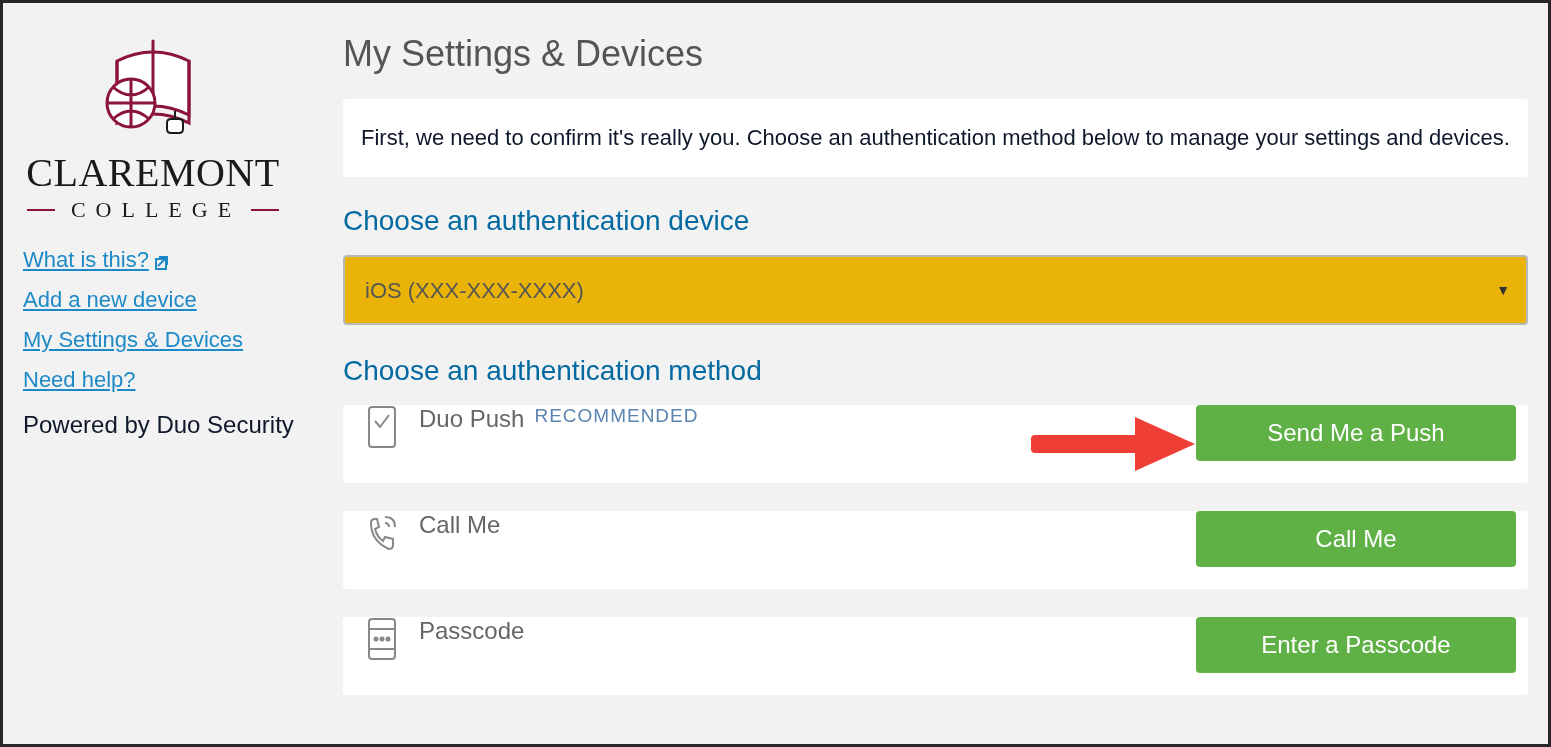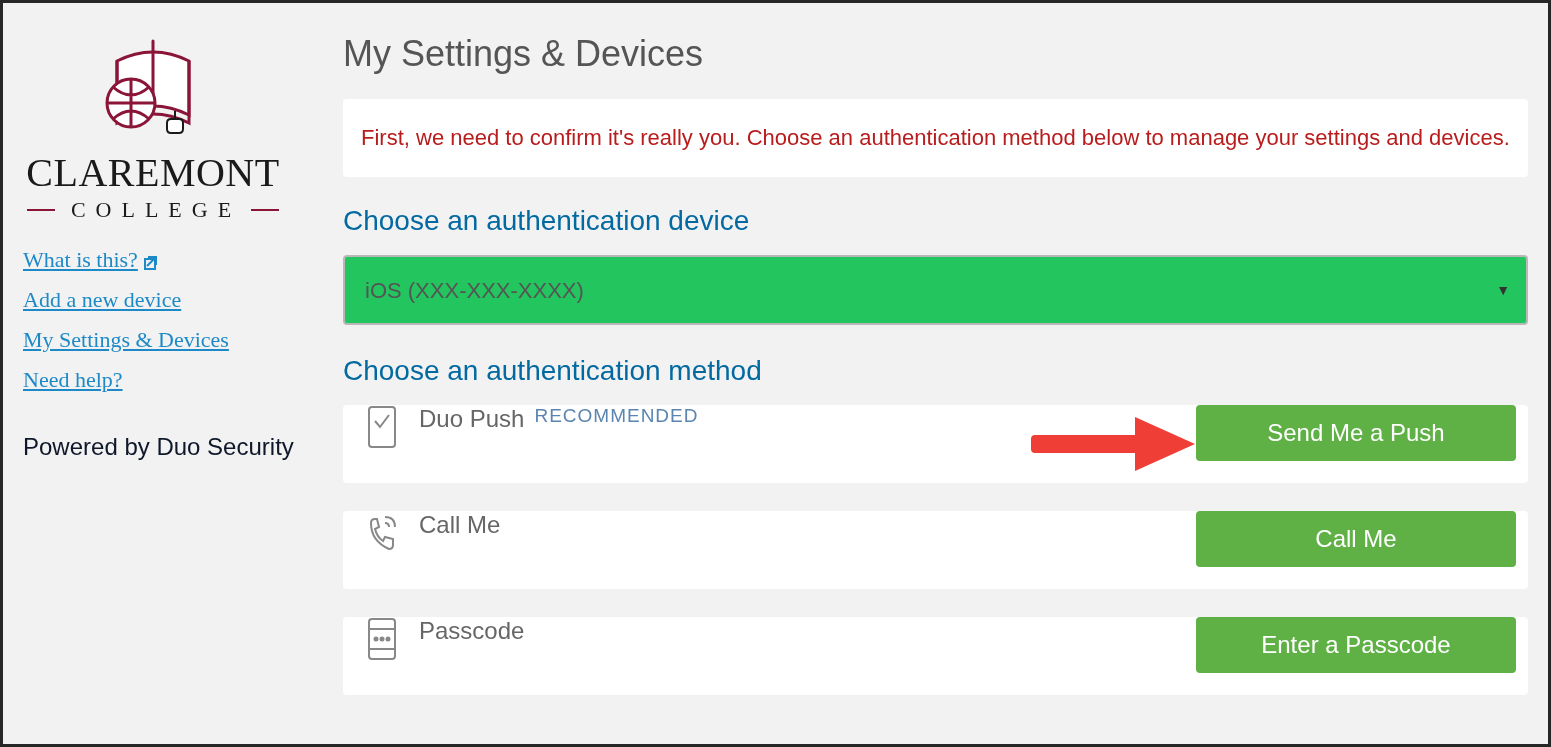--- a/index.html
+++ b/index.html
@@ -55,22 +55,21 @@
     }
     .logo-text .l3 {
       font-size: 22px;
       letter-spacing: 10px;
       padding-left: 6px;
     }
     .sidebar-links {
       display: flex;
       flex-direction: column;
       gap: 14px;
-      margin-bottom: 40px;
-      font-family: Liberation Serif, serif;
+      margin-bottom: 18px;
     }
     .sidebar-links a {
       color: #1d8ac7;
       text-decoration: underline;
       font-size: 22px;
       cursor: pointer;
       display: inline-flex;
       align-items: center;
       gap: 6px;
     }
@@ -91,34 +90,34 @@
       font-size: 36px;
       color: #555;
       font-weight: 400;
       margin-bottom: 24px;
     }
     .instr-box {
       background: #fff;
       border-radius: 4px;
       padding: 22px 18px;
       font-size: 22px;
-      color: #b91c1c;
+      color: #0f172a;
       line-height: 1.55;
       margin-bottom: 28px;
     }
     .section-head {
       font-size: 28px;
       color: #0369a1;
       font-weight: 400;
       margin-bottom: 18px;
     }
     .device-select {
       width: 100%;
       height: 70px;
-      background: #22c55e;
+      background: #eab308;
       border: 2px solid #b8b8b8;
       border-radius: 4px;
       font-size: 22px;
       color: #555;
       padding: 0 44px 0 20px;
       appearance: none;
       position: relative;
       cursor: pointer;
     }
     .select-wrap { position: relative; margin-bottom: 30px; }

